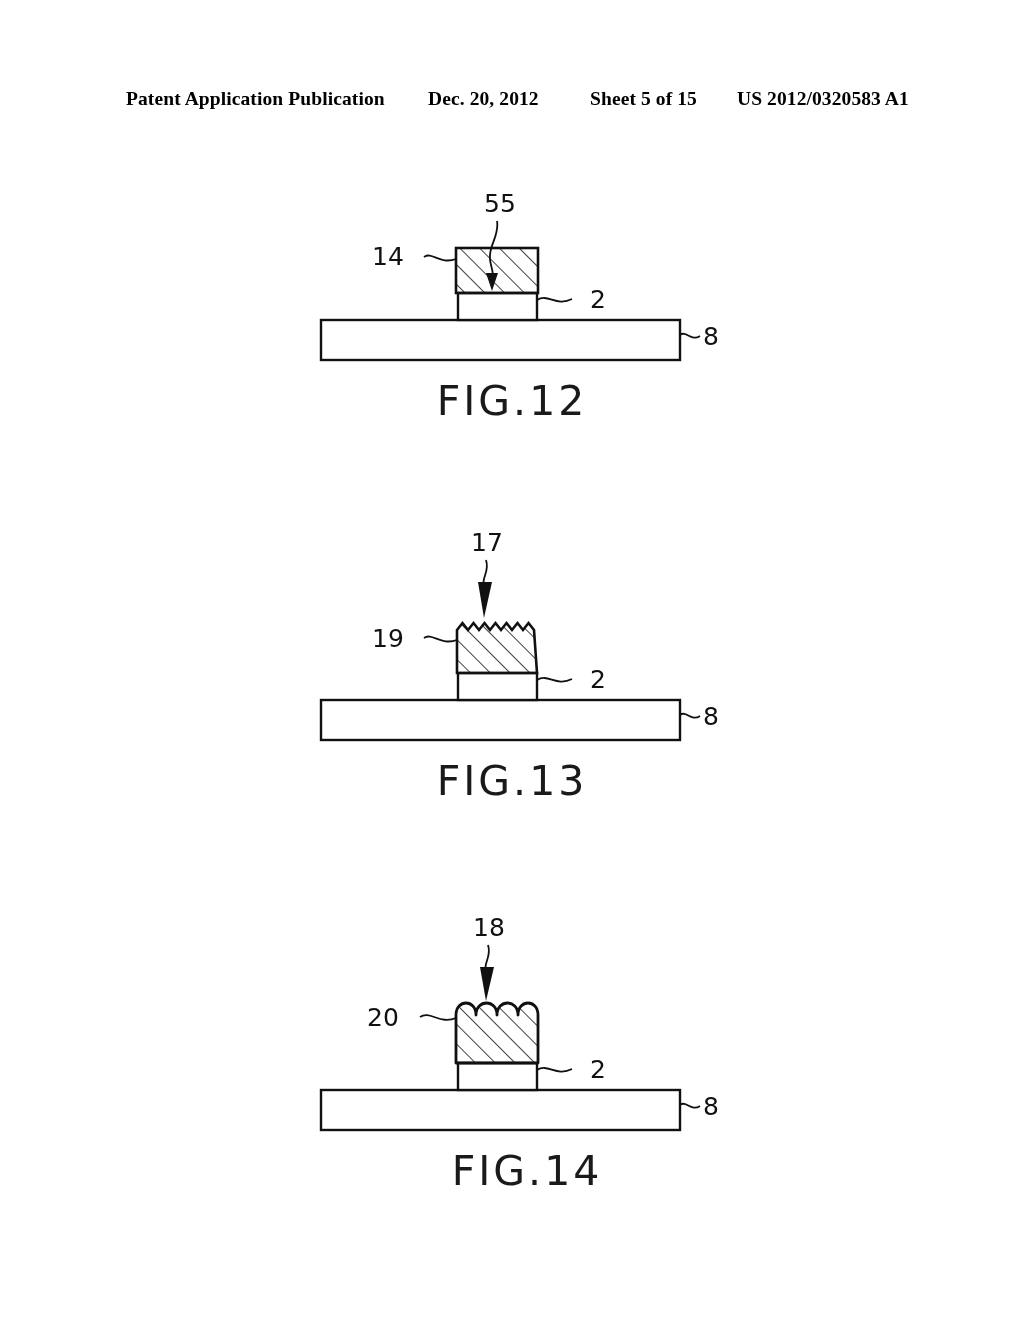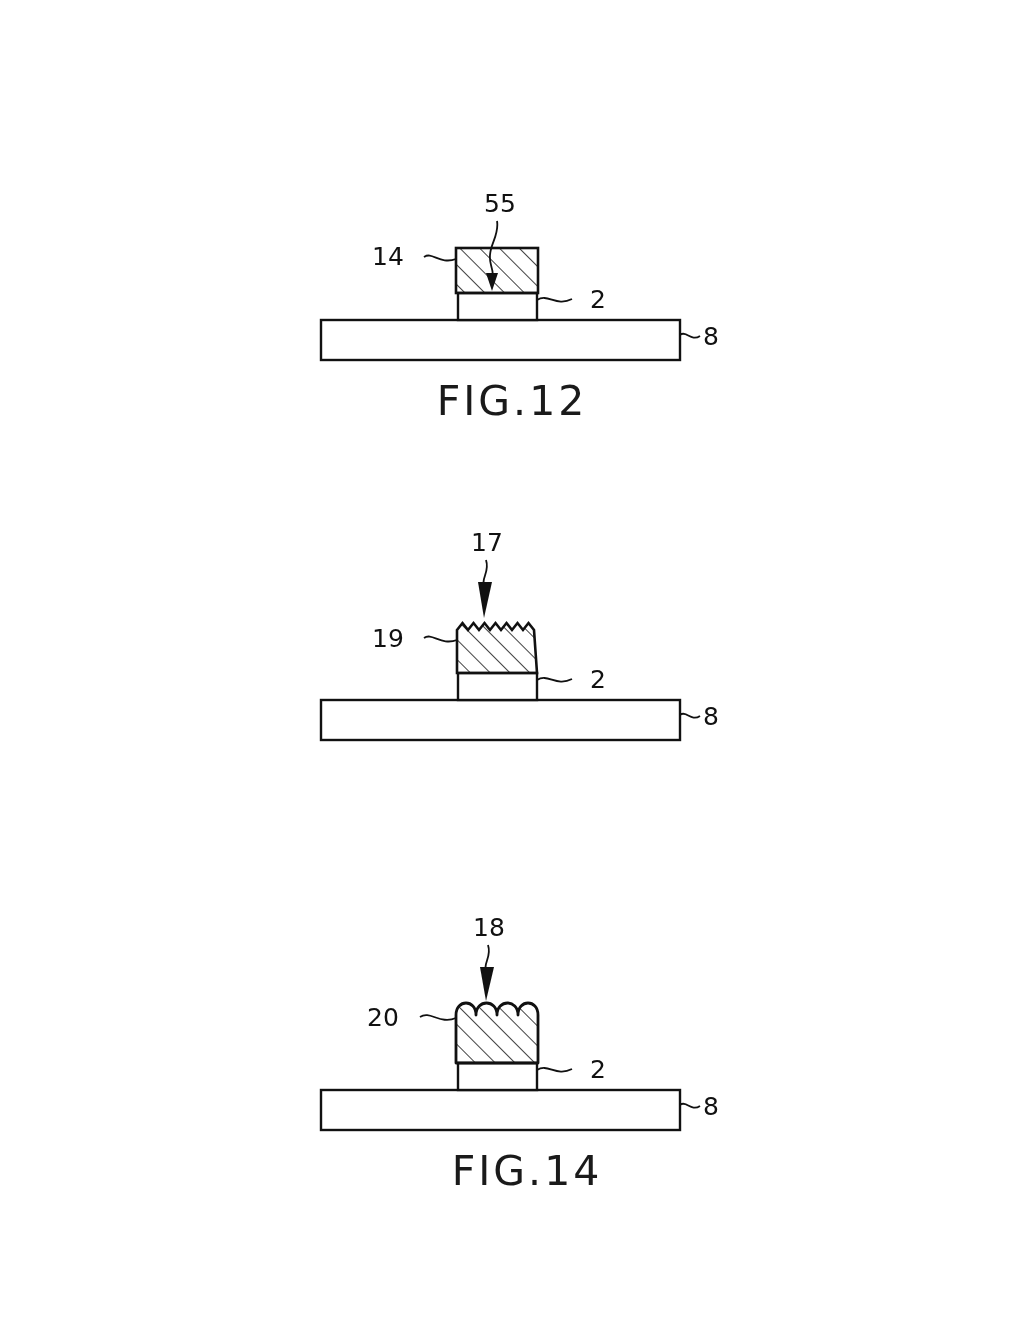--- a/index.html
+++ b/index.html
@@ -80,20 +80,26 @@
     font-family: "DejaVu Sans", sans-serif;
     font-size: 25px;
     fill: #111111;
   }
 </style>
 </head>
 <body>
 
 <div id="page">
 
+  <div class="pub-header">
+    <span class="hdr-left">Patent Application Publication</span>
+    <span class="hdr-mid">Dec. 20, 2012</span>
+    <span class="hdr-sheet">Sheet 5 of 15</span>
+    <span class="hdr-right">US 2012/0320583 A1</span>
+  </div>
 
   <div class="figure" style="top:185px;">
     <svg class="fig-svg" width="1024" height="190" viewBox="0 0 1024 190">
       <defs>
         <pattern id="hatch12" width="14" height="14" patternUnits="userSpaceOnUse" patternTransform="rotate(-45)">
           <line x1="0" y1="0" x2="0" y2="14" stroke="#111" stroke-width="1.6"></line>
         </pattern>
       </defs>
 
       <rect x="321" y="135" width="359" height="40" fill="#ffffff" stroke="#111111" stroke-width="2.4"></rect>
@@ -142,20 +148,21 @@
       <path d="M 486 40 C 490 52, 481 58, 484 66" fill="none" stroke="#111111" stroke-width="1.8"></path>
       <polygon points="478,62 492,62 484,98" fill="#111111"></polygon>
       <text class="numeral" x="487" y="31" text-anchor="middle">17</text>
 
       <path d="M 537 160 C 548 153, 556 167, 572 159" fill="none" stroke="#111111" stroke-width="1.8"></path>
       <text class="numeral" x="590" y="168" text-anchor="start">2</text>
 
       <path d="M 680 195 C 686 190, 691 202, 700 196" fill="none" stroke="#111111" stroke-width="1.8"></path>
       <text class="numeral" x="703" y="205" text-anchor="start">8</text>
     </svg>
+    <div class="fig-caption" style="top:237px;">FIG.13</div>
   </div>
 
   <div class="figure" style="top:905px;">
     <svg class="fig-svg" width="1024" height="240" viewBox="0 0 1024 240">
       <defs>
         <pattern id="hatch14" width="14" height="14" patternUnits="userSpaceOnUse" patternTransform="rotate(-45)">
           <line x1="0" y1="0" x2="0" y2="14" stroke="#111" stroke-width="1.6"></line>
         </pattern>
       </defs>
 

